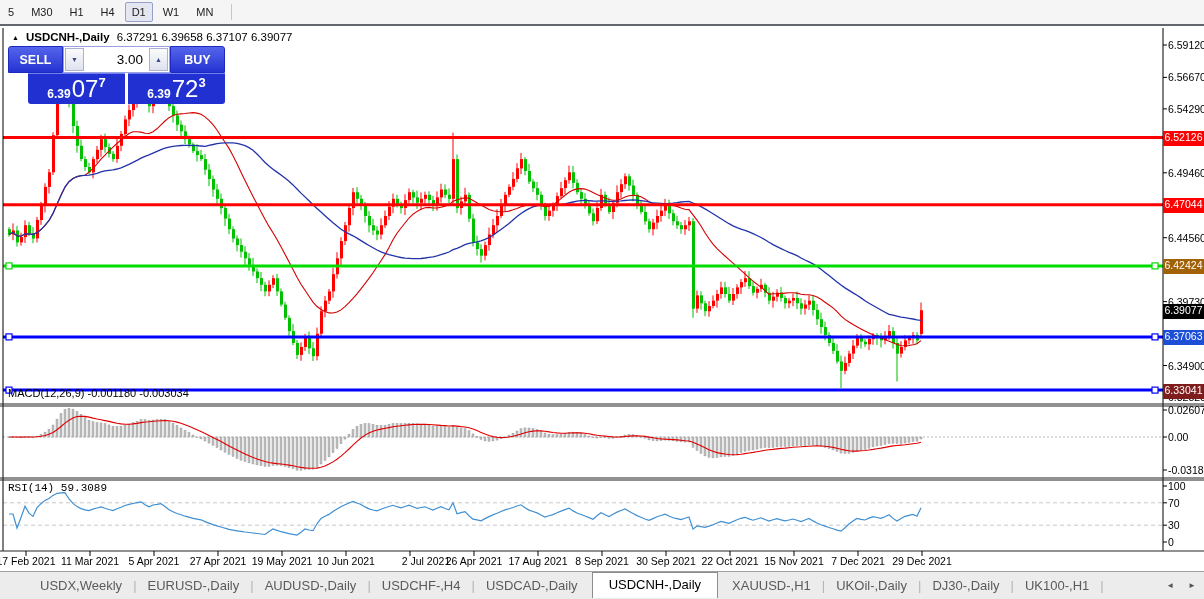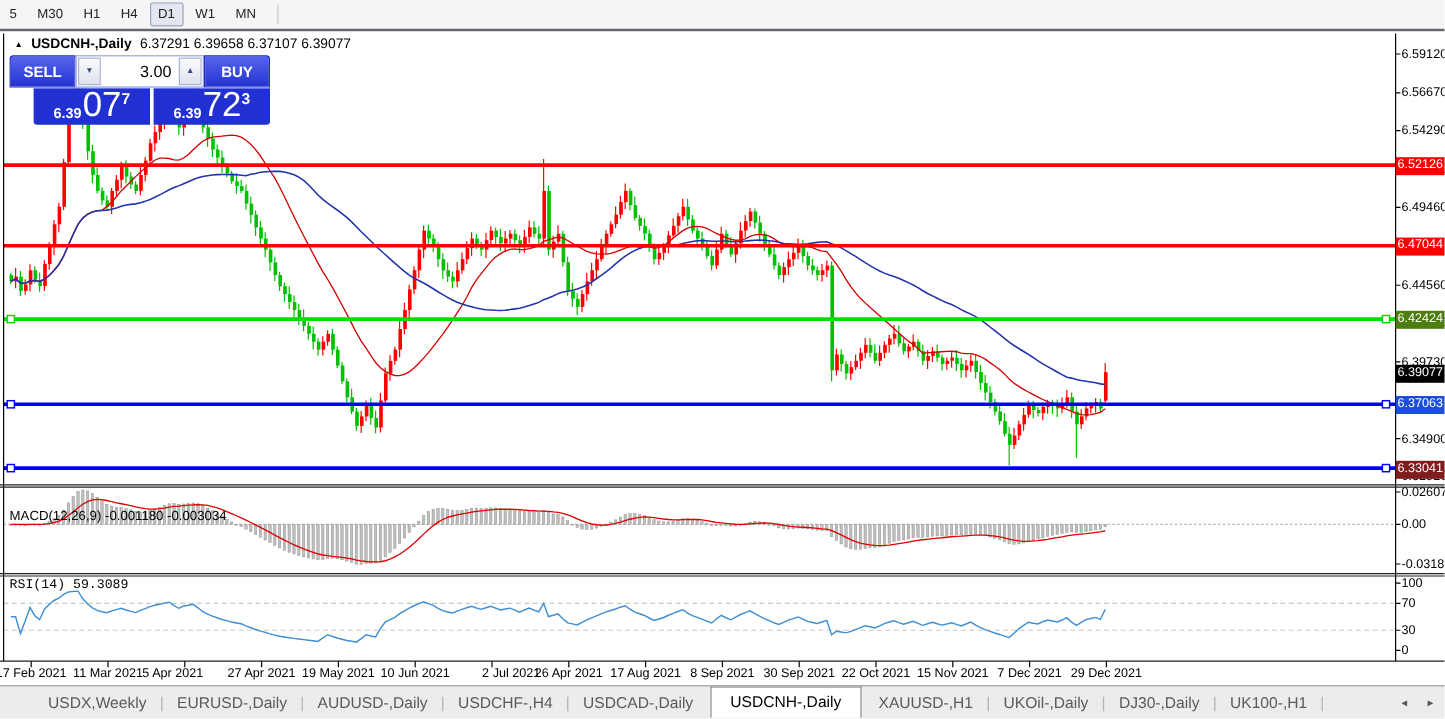--- a/index.html
+++ b/index.html
@@ -28,21 +28,21 @@
   .spinner{flex:1;height:27px;background:#fff;border:1px solid #98a2e0;display:flex;align-items:stretch;box-sizing:border-box;}
   .spin-btn{width:19px;background:linear-gradient(#fbfbfb,#dfe2ee);border:1px solid #aab2d8;color:#3a4a8a;
       font-size:7px;display:flex;align-items:center;justify-content:center;margin:1px;box-sizing:border-box;}
   .vol{flex:1;display:flex;align-items:center;justify-content:flex-end;padding-right:5px;font-size:13.5px;color:#000;}
   .tp-row2{position:absolute;top:27px;left:0;right:0;height:31px;display:flex;gap:3px;padding-left:20px;}
   .price-box{flex:1;background:#2130d0;border-top:1px solid #7280f2;color:#fff;display:flex;
       align-items:flex-end;justify-content:center;padding-bottom:3px;}
   .price-box.left{border-radius:0 0 0 3px;}
   .price-box.right{border-radius:0 0 3px 0;}
   .pb-prefix{font-size:12px;font-weight:700;margin-right:1px;line-height:14px;}
-  .pb-big{font-size:29px;line-height:25px;text-align:right;}
+  .pb-big{font-size:24px;line-height:25px;text-align:right;}
   .pb-sup{font-size:13px;line-height:13px;align-self:flex-start;margin-top:2px;font-weight:700;}
   
   .tick{position:absolute;left:1168px;height:12px;line-height:12px;font-size:10.5px;color:#000;white-space:nowrap;}
   .flag{position:absolute;left:1163px;width:41px;height:15px;line-height:13px;font-size:10.5px;color:#fff;text-align:center;white-space:nowrap;}
   .ind-label{position:absolute;left:8px;font-size:11px;color:#000;white-space:nowrap;}
   .date{position:absolute;top:555px;transform:translateX(-50%);font-size:10.5px;color:#000;white-space:nowrap;}
   
   .tab-bar{position:absolute;left:0;top:571px;width:1204px;height:28px;background:#ececec;border-top:1px solid #a0a0a0;
       display:flex;align-items:center;padding-left:32px;box-sizing:border-box;font-size:13px;color:#5a5a5a;}
   .tab{padding:3px 8px;}
@@ -878,40 +878,40 @@
       <div class="tick" style="top:390.9978px">6.32520</div>
       <div class="tick" style="top:403.99148px">0.02607</div>
       <div class="tick" style="top:431px">0.00</div>
       <div class="tick" style="top:464.01732px">-0.03187</div>
       <div class="tick" style="top:480px">100</div>
       <div class="tick" style="top:496.8px">70</div>
       <div class="tick" style="top:519.2px">30</div>
       <div class="tick" style="top:536px">0</div>
       <div class="flag" style="top:131.05160199999983px;background:#ff0000">6.52126</div>
       <div class="flag" style="top:198.30170799999968px;background:#ff0000">6.47044</div>
-      <div class="flag" style="top:259.4381679999994px;background:#4d7c0f">6.42424</div>
+      <div class="flag" style="top:259.4381679999994px;background:#a16207">6.42424</div>
       <div class="flag" style="top:330.3802809999993px;background:#1d4ed8">6.37063</div>
       <div class="flag" style="top:383.6034070000001px;background:#7f1d1d">6.33041</div>
     </div>
 
   <div class="flag" id="current-price-flag" style="background: rgb(0, 0, 0); top: 303.729px;">6.39077</div>
 
-  <div class="ind-label" style="top:424px;">
+  <div class="ind-label" style="top:387px;">
     <span>MACD(12,26,9)</span>
     <span>-0.001180 -0.003034</span>
   </div>
   <div class="ind-label" style="top:482px;font-family:Liberation Mono, monospace;">
     <span>RSI(14)</span>
     <span>59.3089</span>
   </div>
 
   <div id="date-labels">
       <div class="date" style="left:26px">17 Feb 2021</div>
       <div class="date" style="left:90px">11 Mar 2021</div>
-      <div class="date" style="left:144px">5 Apr 2021</div>
+      <div class="date" style="left:154px">5 Apr 2021</div>
       <div class="date" style="left:218px">27 Apr 2021</div>
       <div class="date" style="left:282px">19 May 2021</div>
       <div class="date" style="left:346px">10 Jun 2021</div>
       <div class="date" style="left:426px">2 Jul 2021</div>
       <div class="date" style="left:474px">26 Apr 2021</div>
       <div class="date" style="left:538px">17 Aug 2021</div>
       <div class="date" style="left:602px">8 Sep 2021</div>
       <div class="date" style="left:666px">30 Sep 2021</div>
       <div class="date" style="left:730px">22 Oct 2021</div>
       <div class="date" style="left:794px">15 Nov 2021</div>

